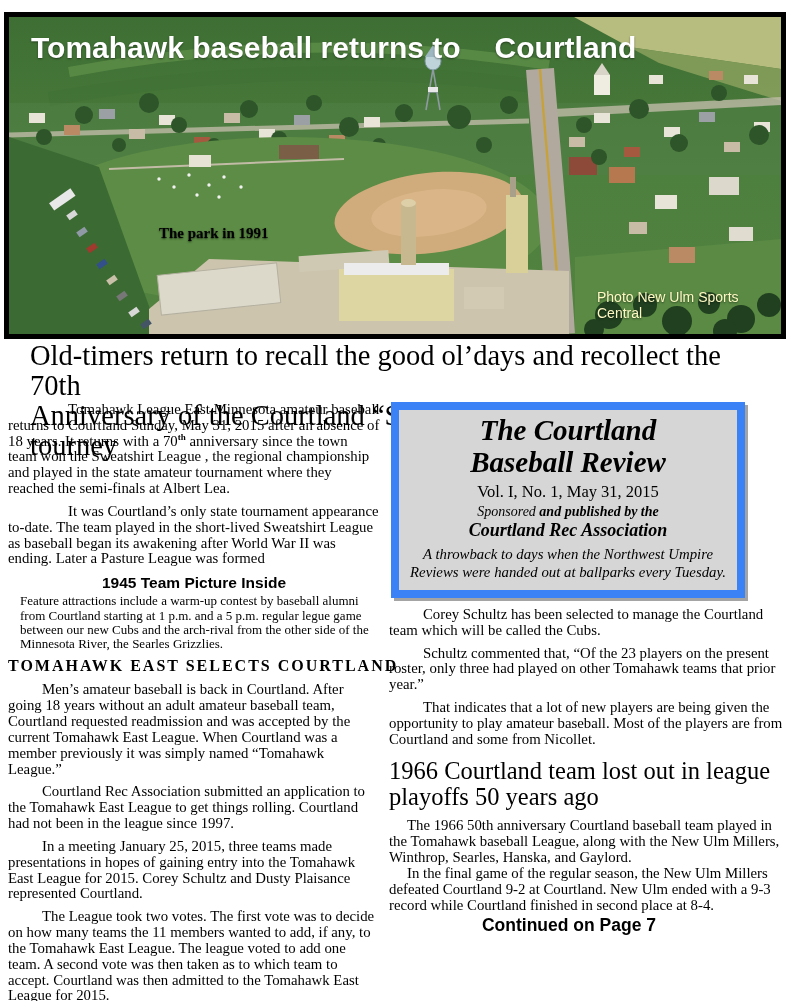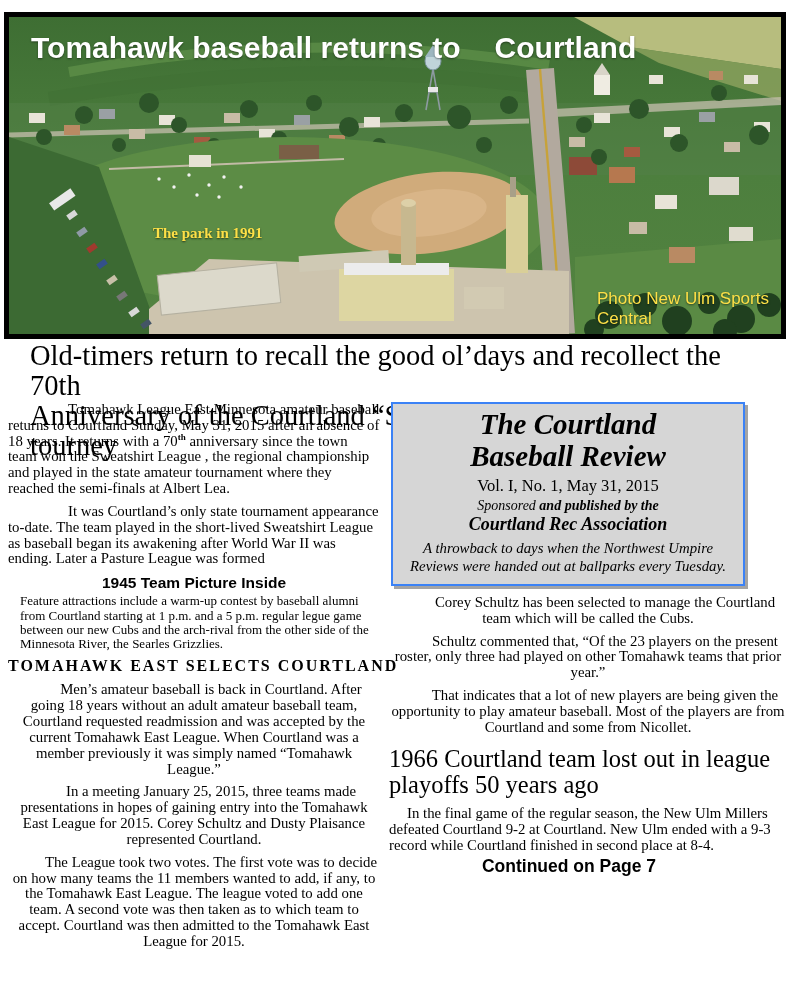--- a/index.html
+++ b/index.html
@@ -16,44 +16,44 @@
   }
   .photo { position:relative; width:772px; height:317px; overflow:hidden; background:#4d7f3e; }
   .photo svg { position:absolute; left:0; top:0; }
   .banner-title {
     position:absolute; left:22px; top:14px; display:flex; align-items:flex-start;
     font-family:"Liberation Sans", sans-serif; font-weight:bold; font-size:30px;
     color:#fff; text-shadow:0 1px 2px rgba(0,0,0,0.45); white-space:nowrap;
   }
   .title-gap { display:inline-block; width:34px; }
   .photo-caption {
-    position:absolute; left:144px; top:208px; color:#fde047;
+    position:absolute; left:150px; top:208px; color:#000000;
     font-family:"Liberation Serif", serif; font-weight:bold; font-size:15px;
     text-shadow:0 1px 2px rgba(0,0,0,0.6);
   }
   .photo-credit {
-    position:absolute; left:588px; top:272px; color:#fde047;
-    font-family:"Liberation Sans", sans-serif; font-size:17px;
+    position:absolute; left:588px; top:272px; color:#fef9c3;
+    font-family:"Liberation Sans", sans-serif; font-size:14px;
     text-shadow:0 1px 2px rgba(0,0,0,0.5);
   }
 
   
   .headline {
     position:absolute; left:30px; top:341px; width:748px;
     font-size:28.5px; line-height:1.05; font-family:"Liberation Serif", serif;
   }
 
   
   .columns { position:absolute; left:8px; top:402px; width:779px; display:flex; gap:9px; }
   .col-left  { width:372px; }
   .col-right { width:398px; }
 
   .para { font-size:14.8px; line-height:1.07; margin:0 0 7px 0; }
   .ind-lg { text-indent:60px; }
-  .ind    { text-indent:34px;text-align:center; }
+  .ind    { text-indent:34px; }
   .ind-sm { text-indent:18px; }
   .tight  { margin:0; }
   .small  { font-size:13px; line-height:1.1; margin:0 0 4px 12px; }
   sup.ord { font-size:9px; vertical-align:super; line-height:0; font-weight:bold; }
 
   .h-sans {
     font-family:"Liberation Sans", sans-serif; font-weight:bold; font-size:15.5px;
     text-align:center; margin:1px 0 2px 0;
   }
   .h-serif-caps {
@@ -64,21 +64,21 @@
     font-family:"Liberation Serif", serif; font-weight:normal; font-size:24.5px;
     line-height:1.1; margin:10px 0 7px 0; width:390px;
   }
   .continued {
     font-family:"Liberation Sans", sans-serif; font-weight:bold; font-size:17.5px;
     text-align:center; margin-top:2px; width:360px;
   }
 
   
   .review-box {
-    width:354px; margin-left:2px; border:2px solid #3b82f6; background:#d6d6d6;
+    width:354px; margin-left:2px; border:8px solid #3b82f6; background:#d6d6d6;
     box-shadow:3px 3px 0 rgba(90,90,90,0.55);
     text-align:center; padding:4px 4px 8px 4px;
   }
   .rb-title { font-family:"Liberation Serif", serif; font-weight:bold; font-style:italic; font-size:29px; line-height:1.12; }
   .rb-vol   { font-family:"Liberation Serif", serif; font-size:16.5px; margin-top:3px; }
   .rb-sponsor { font-family:"Liberation Serif", serif; font-size:14px; font-style:italic; margin-top:2px; }
   .rb-sponsor .bold-it { font-weight:bold; }
   .rb-sponsor2 { font-family:"Liberation Serif", serif; font-size:18px; font-weight:bold; font-style:italic; }
   .rb-tag { font-family:"Liberation Serif", serif; font-style:italic; font-size:14.8px; line-height:1.25; margin-top:4px; }
 </style>
@@ -250,38 +250,40 @@
 
   <div class="columns">
 
     <div class="col-left">
       <p class="para ind-lg"><span>Tomahawk League East Minnesota amateur baseball returns to Courtland Sunday, May 31, 2015 after an absence of 18 years.  It returns with a 70</span><sup class="ord">th</sup><span> anniversary since the town team won the Sweatshirt League , the regional championship and played in the state amateur tournament where they reached the semi-finals at Albert Lea.</span></p>
       <p class="para ind-lg">It was Courtland’s only state tournament appearance to-date. The team played in the short-lived Sweatshirt League as baseball began its awakening after World War II was ending.  Later a Pasture League was formed</p>
       <div class="h-sans">1945 Team Picture Inside</div>
       <p class="para small">Feature attractions include a warm-up contest by baseball alumni from Courtland  starting at 1 p.m. and  a 5 p.m. regular legue game between our new Cubs and the arch-rival  from the other side of the Minnesota River, the Searles Grizzlies.</p>
       <div class="h-serif-caps">TOMAHAWK EAST  SELECTS  COURTLAND</div>
       <p class="para ind">Men’s amateur baseball is back in Courtland. After going 18 years without an adult amateur baseball team, Courtland requested readmission and was accepted by the current Tomahawk East League.  When Courtland was a member previously it was simply named “Tomahawk League.”</p>
+      <p class="para ind">Courtland Rec Association submitted an application to the Tomahawk East League to get things rolling. Courtland had not been in the league since 1997.</p>
       <p class="para ind">In a meeting January 25, 2015, three teams made presentations in hopes of gaining entry into the Tomahawk East League for 2015. Corey Schultz and Dusty Plaisance represented Courtland.</p>
       <p class="para ind">The League took two votes. The first vote was to decide on how many teams the 11 members wanted to add, if any, to the Tomahawk East League. The league voted to add one team. A second vote was then taken as to which team to accept. Courtland was then admitted to the Tomahawk East League for 2015.</p>
     </div>
 
     <div class="col-right">
       <div class="review-box">
         <div class="rb-title">The Courtland</div>
         <div class="rb-title">Baseball Review</div>
         <div class="rb-vol">Vol. I, No. 1,  May 31, 2015</div>
         <div class="rb-sponsor"><span>Sponsored</span><span class="bold-it"> and published by the</span></div>
         <div class="rb-sponsor2">Courtland  Rec Association</div>
         <div class="rb-tag">
           <div>A throwback to days when the Northwest Umpire</div>
           <div>Reviews were handed out at ballparks every Tuesday.</div>
         </div>
       </div>
       <p class="para ind" style="margin-top:9px;">Corey Schultz has been selected to manage the Courtland team which will be called the Cubs.</p>
       <p class="para ind">Schultz commented that, “Of the 23 players on the present roster, only three had played on other Tomahawk teams that prior year.”</p>
       <p class="para ind">That indicates that a lot of new players are being given the opportunity to play amateur baseball. Most of the players are from Courtland and some from Nicollet.</p>
       <div class="h-1966">1966 Courtland team lost out in league playoffs 50 years ago</div>
+      <p class="para ind-sm tight">The 1966 50th anniversary Courtland baseball team played in the Tomahawk baseball League, along with the New Ulm Millers, Winthrop, Searles, Hanska, and Gaylord.</p>
       <p class="para ind-sm tight">In the final game of the regular season, the New Ulm Millers defeated Courtland 9-2 at Courtland. New Ulm ended with a 9-3 record while Courtland finished in second place at 8-4.</p>
       <div class="continued">Continued on Page 7</div>
     </div>
 
   </div>
 </div>
 
 </body></html>

